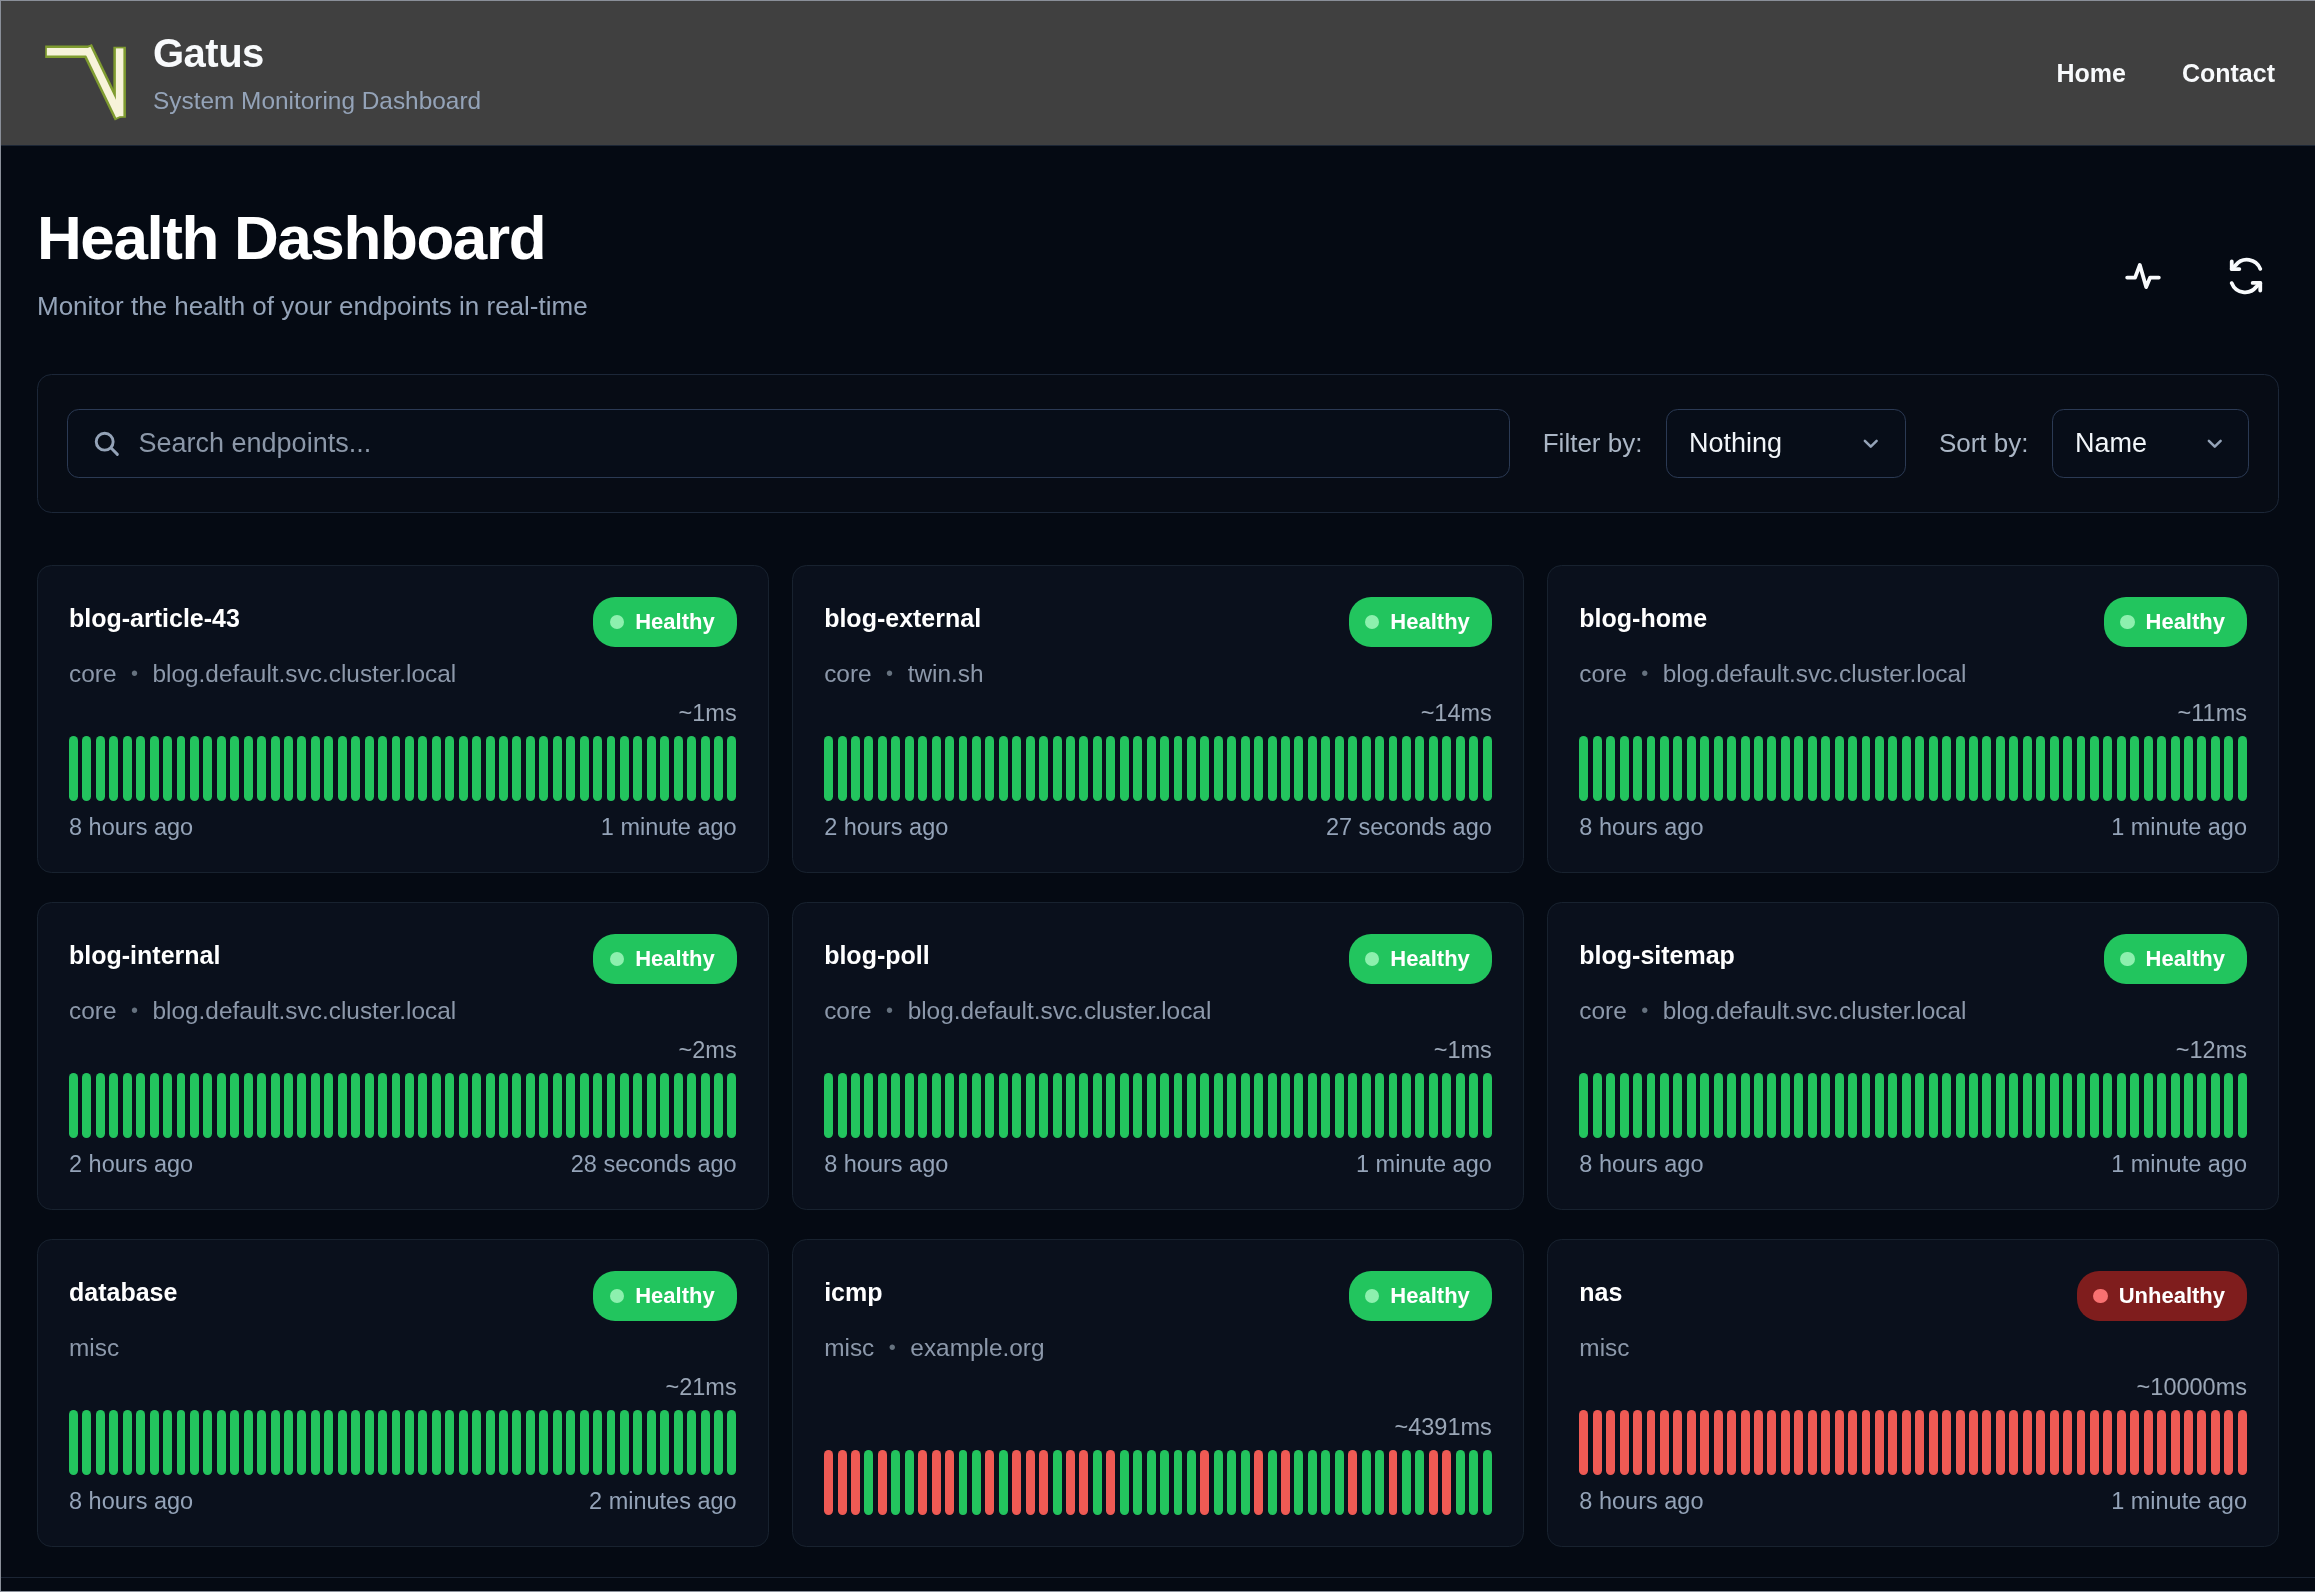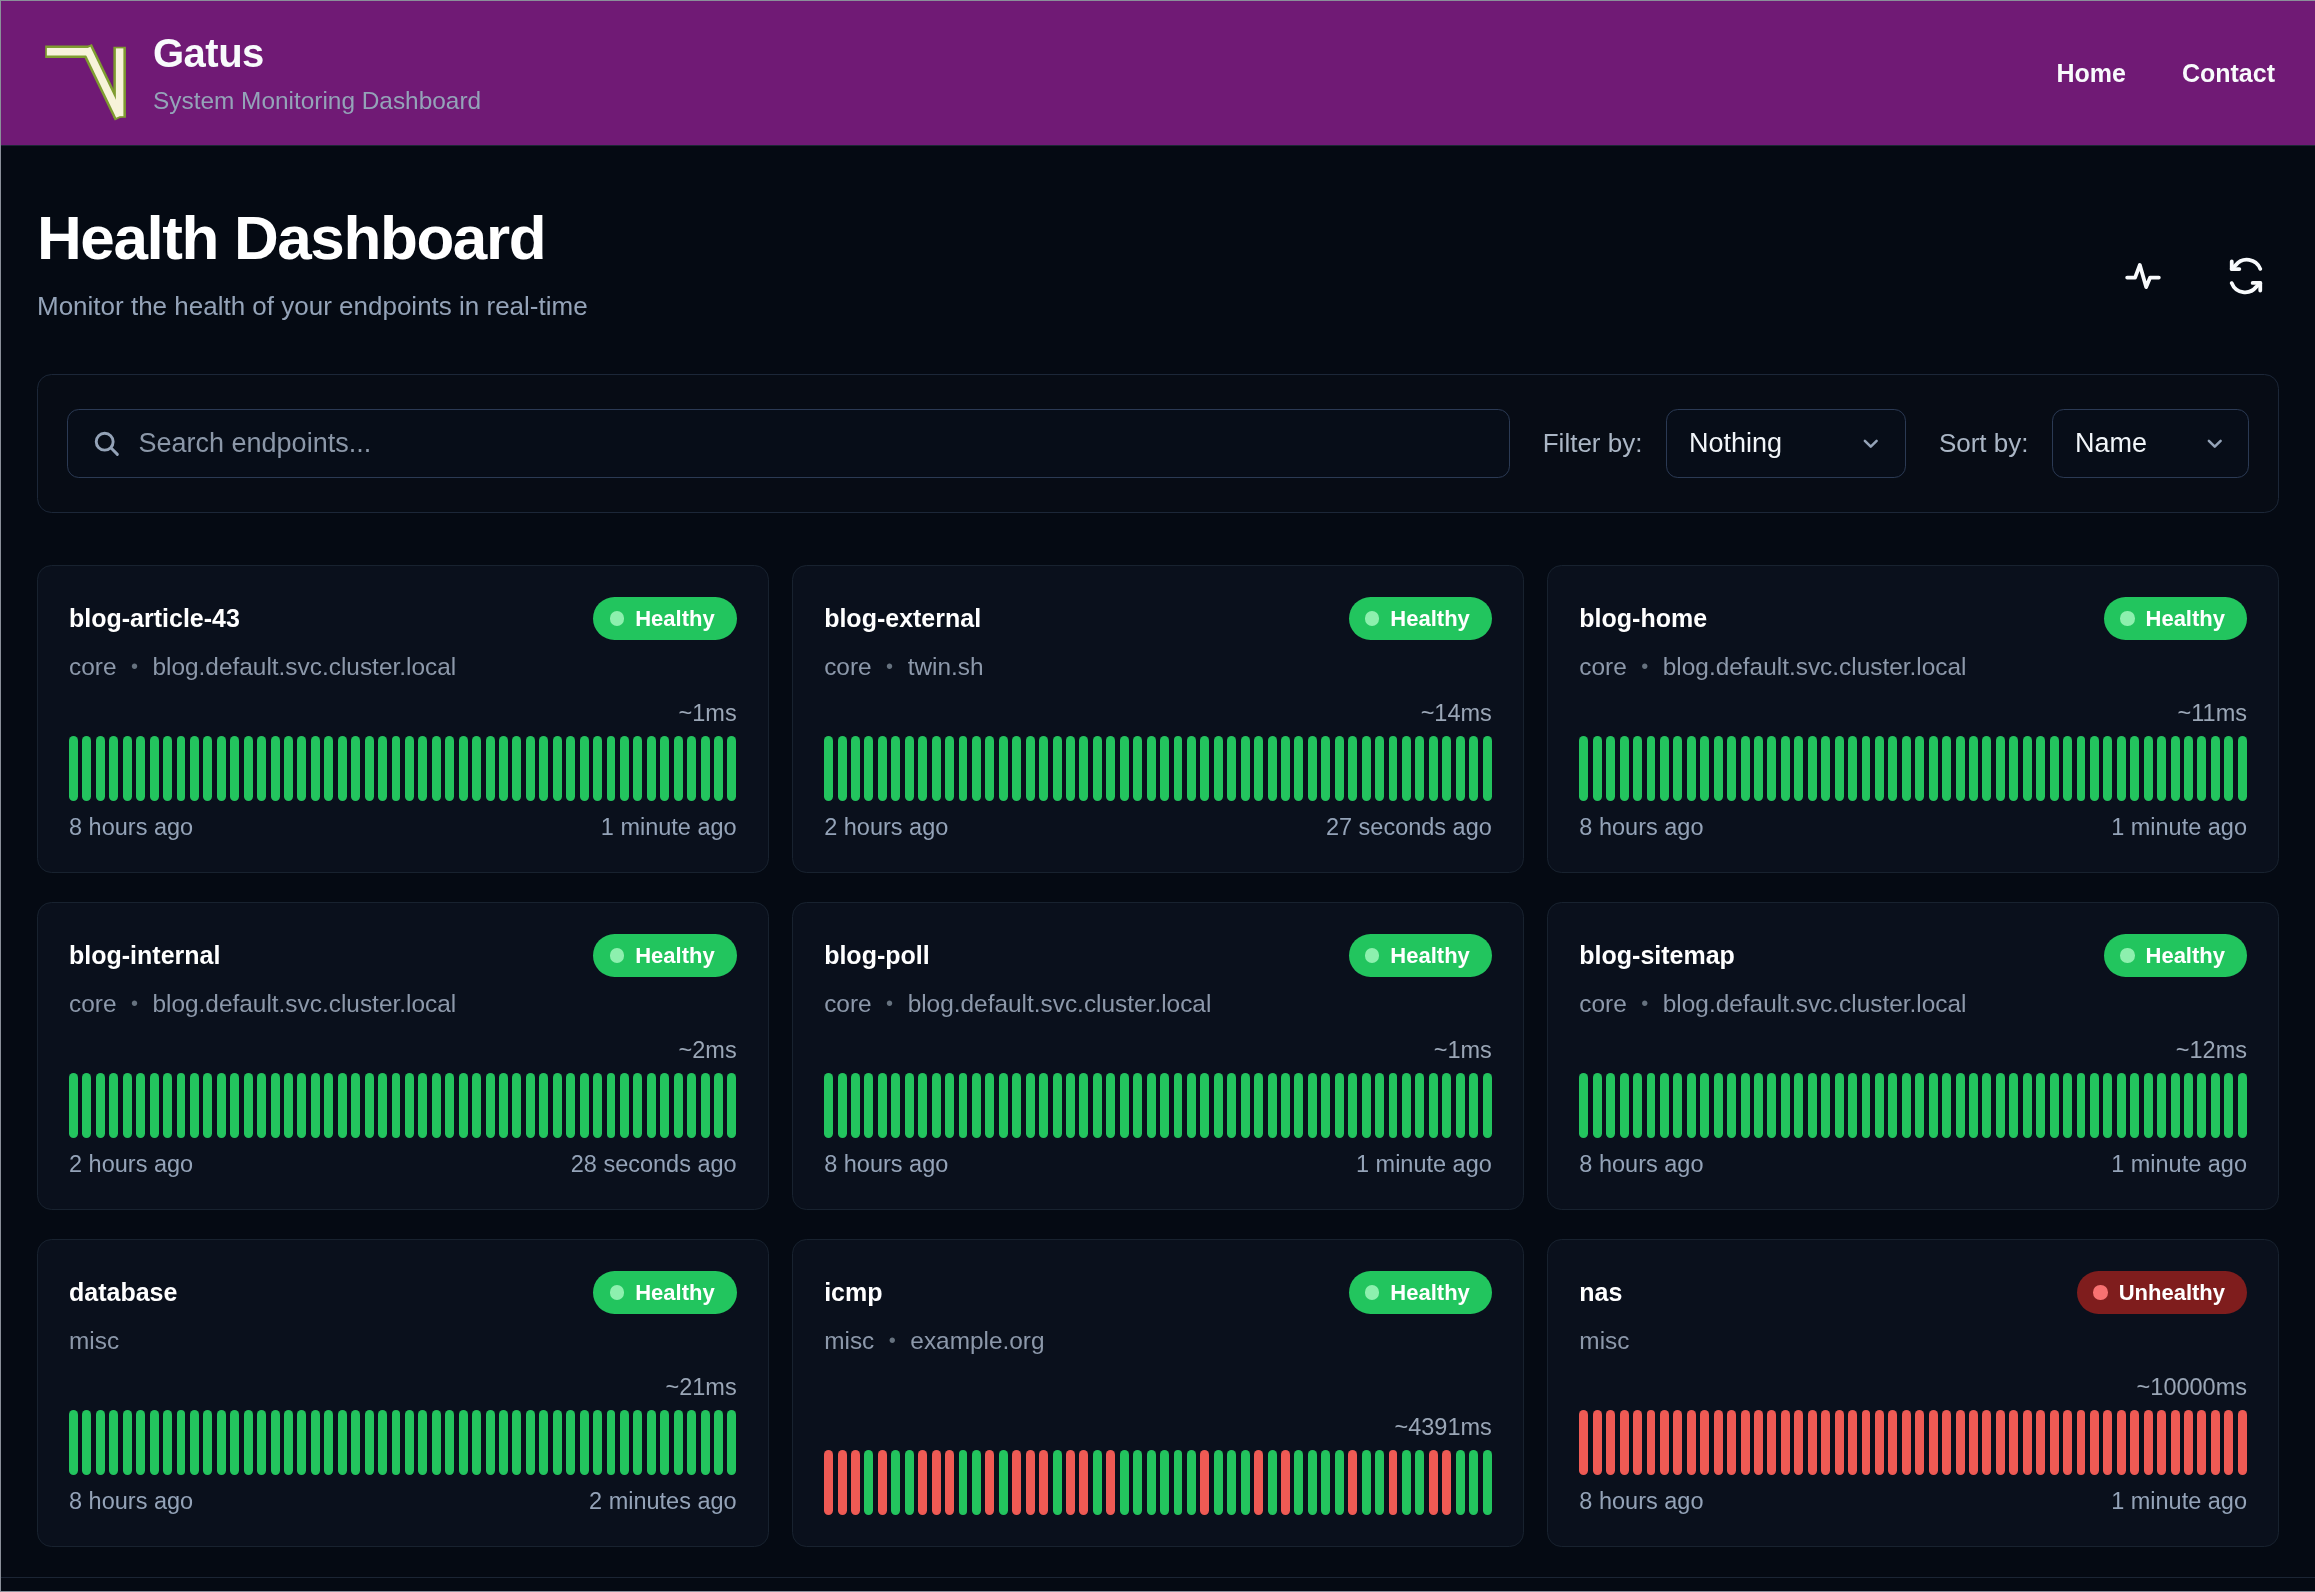--- a/index.html
+++ b/index.html
@@ -13,21 +13,21 @@
   .window {
     width: 2316px; height: 1592px;
     border: 1.8px solid #8a8f99;
     background: #050a13;
     display: flex; flex-direction: column;
   }
 
   
   .topbar {
     height: 145px; flex: 0 0 145px;
-    background: #701a75;
+    background: #404040;
     border-bottom: 0.9px solid #1c2635;
     display: flex; align-items: center;
     padding: 0 40px;
   }
   .brand { display: flex; align-items: center; gap: 25px; }
   .logo-svg { width: 87px; height: 101px; display: block; }
   .brand-text .app-name { font-size: 40px; font-weight: 700; color: #f8fafc; letter-spacing: -0.5px; }
   .brand-text .app-sub { font-size: 24.4px; color: #94a3b8; margin-top: 11px; }
   .topnav { margin-left: auto; display: flex; gap: 56px; }
   .topnav a {
@@ -92,21 +92,21 @@
     border-radius: 14.5px;
     padding: 31px;
     height: 308px;
     display: flex; flex-direction: column;
     cursor: pointer;
   }
   .card-top { display: flex; align-items: flex-start; justify-content: space-between; }
   .ep-name { font-size: 25px; font-weight: 700; color: #ffffff; margin-top: 7.2px; }
   .badge {
     display: flex; align-items: center; gap: 11px;
-    height: 43px; border-radius: 22px; padding: 0 22px 0 16.3px;
+    height: 50px; border-radius: 22px; padding: 0 22px 0 16.3px;
     font-size: 22px; font-weight: 700; color: #ffffff;
   }
   .badge .dot { width: 14.5px; height: 14.5px; border-radius: 50%; }
   .badge.healthy { background: #22c55e; }
   .badge.healthy .dot { background: #8df0ae; }
   .badge.unhealthy { background: #7f1d1d; }
   .badge.unhealthy .dot { background: #f87171; }
   .ep-meta { margin-top: 12.7px; display: flex; align-items: center; gap: 14.5px; font-size: 24.4px; color: #8c98aa; }
   .ep-meta .sep { font-size: 20px; color: #66727f; }
 

